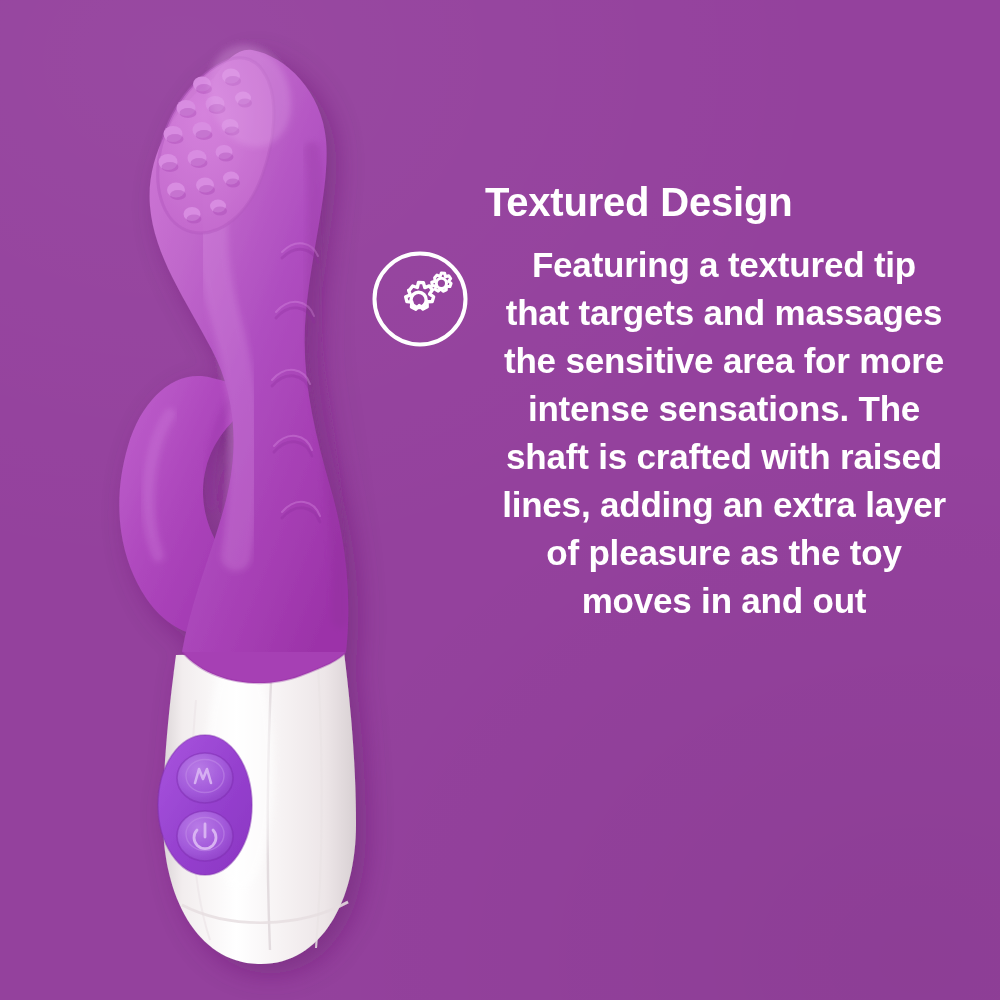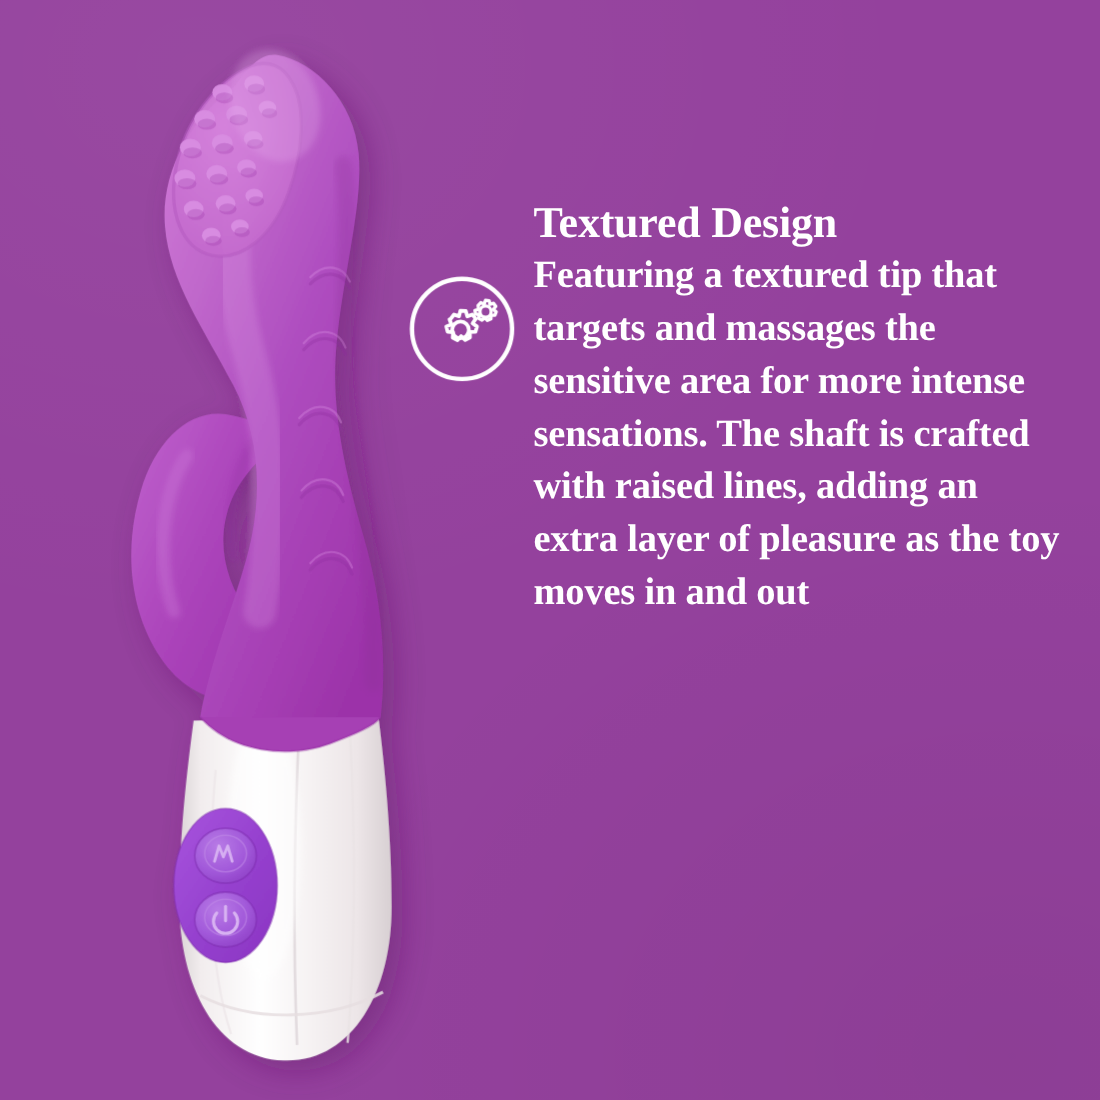--- a/index.html
+++ b/index.html
@@ -48,38 +48,38 @@
     left: 2px;
     top: 71px;
     width: 96px;
     height: 96px;
   }
   #copy {
     position: absolute;
     left: 115px;
     top: 0;
     width: 478px;
-    font-family: Liberation Serif, serif;
   }
   #heading {
     color: #FFFFFF;
     font-size: 40px;
     font-weight: 700;
     line-height: 44px;
     letter-spacing: -0.2px;
     margin: 0 0 2px 0;
     white-space: nowrap;
   }
   #body {
     color: #FFFFFF;
     font-size: 35px;
     font-weight: 700;
     line-height: 48px;
     letter-spacing: -0.2px;
-    margin: 0;
+    margin: 17px;
+    text-align: center;
   }
 </style>
 </head>
 <body>
 
 <div id="card">
 
   <div id="bg-wash"></div>
 
   <div id="product">

